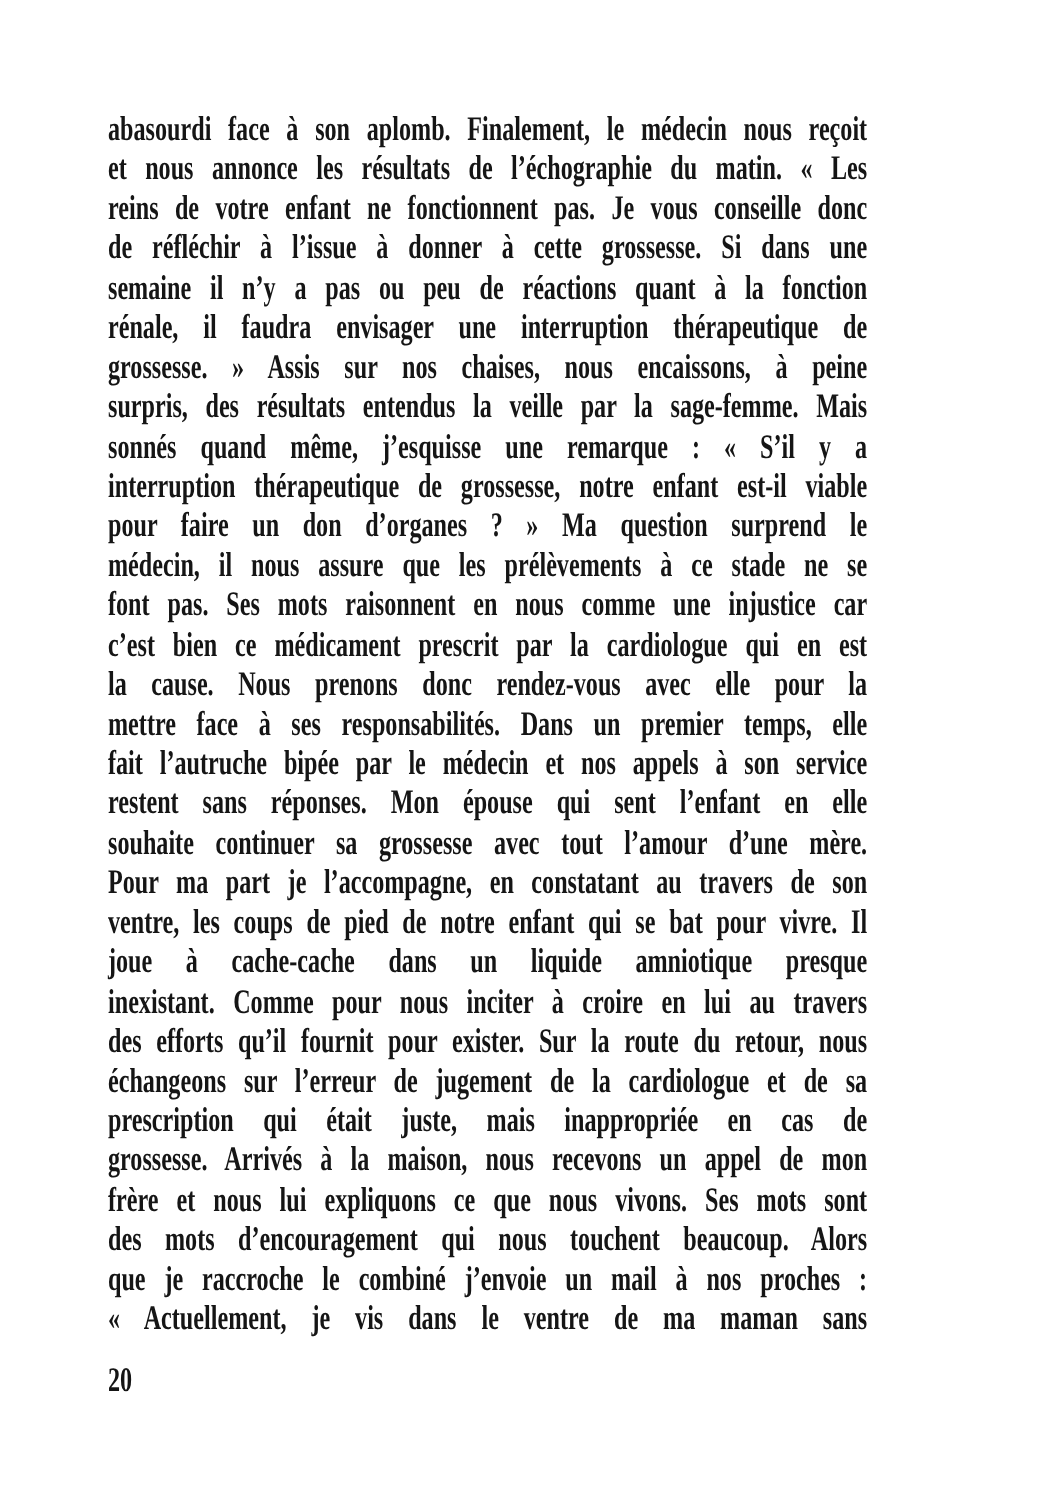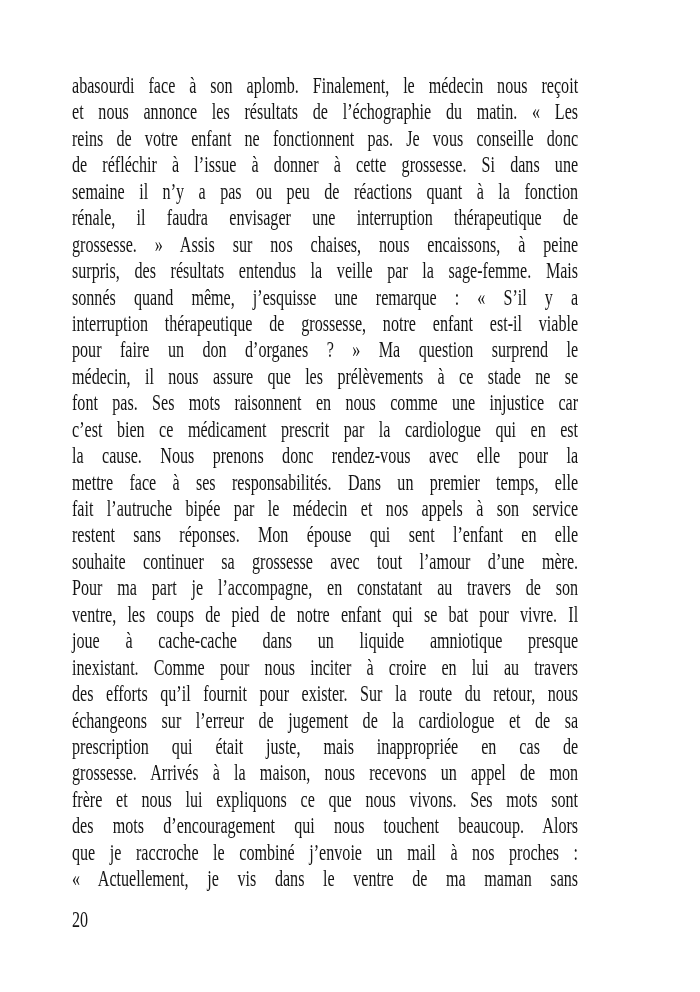--- a/index.html
+++ b/index.html
@@ -12,20 +12,21 @@
     background: #ffffff;
   }
   .page {
     position: relative;
     width: 700px;
     height: 992px;
     background: var(--paper, #ffffff);
     color: var(--ink, #151515);
     overflow: hidden;
     font-family: "Liberation Serif", "DejaVu Serif", serif;
+    font-weight: bold;
   }
   
   .text-block {
     position: absolute;
     left: 72px;
     top: 73px;
     width: 723px;
     transform: scaleX(0.7);
     transform-origin: 0 0;
     font-size: 23px;

